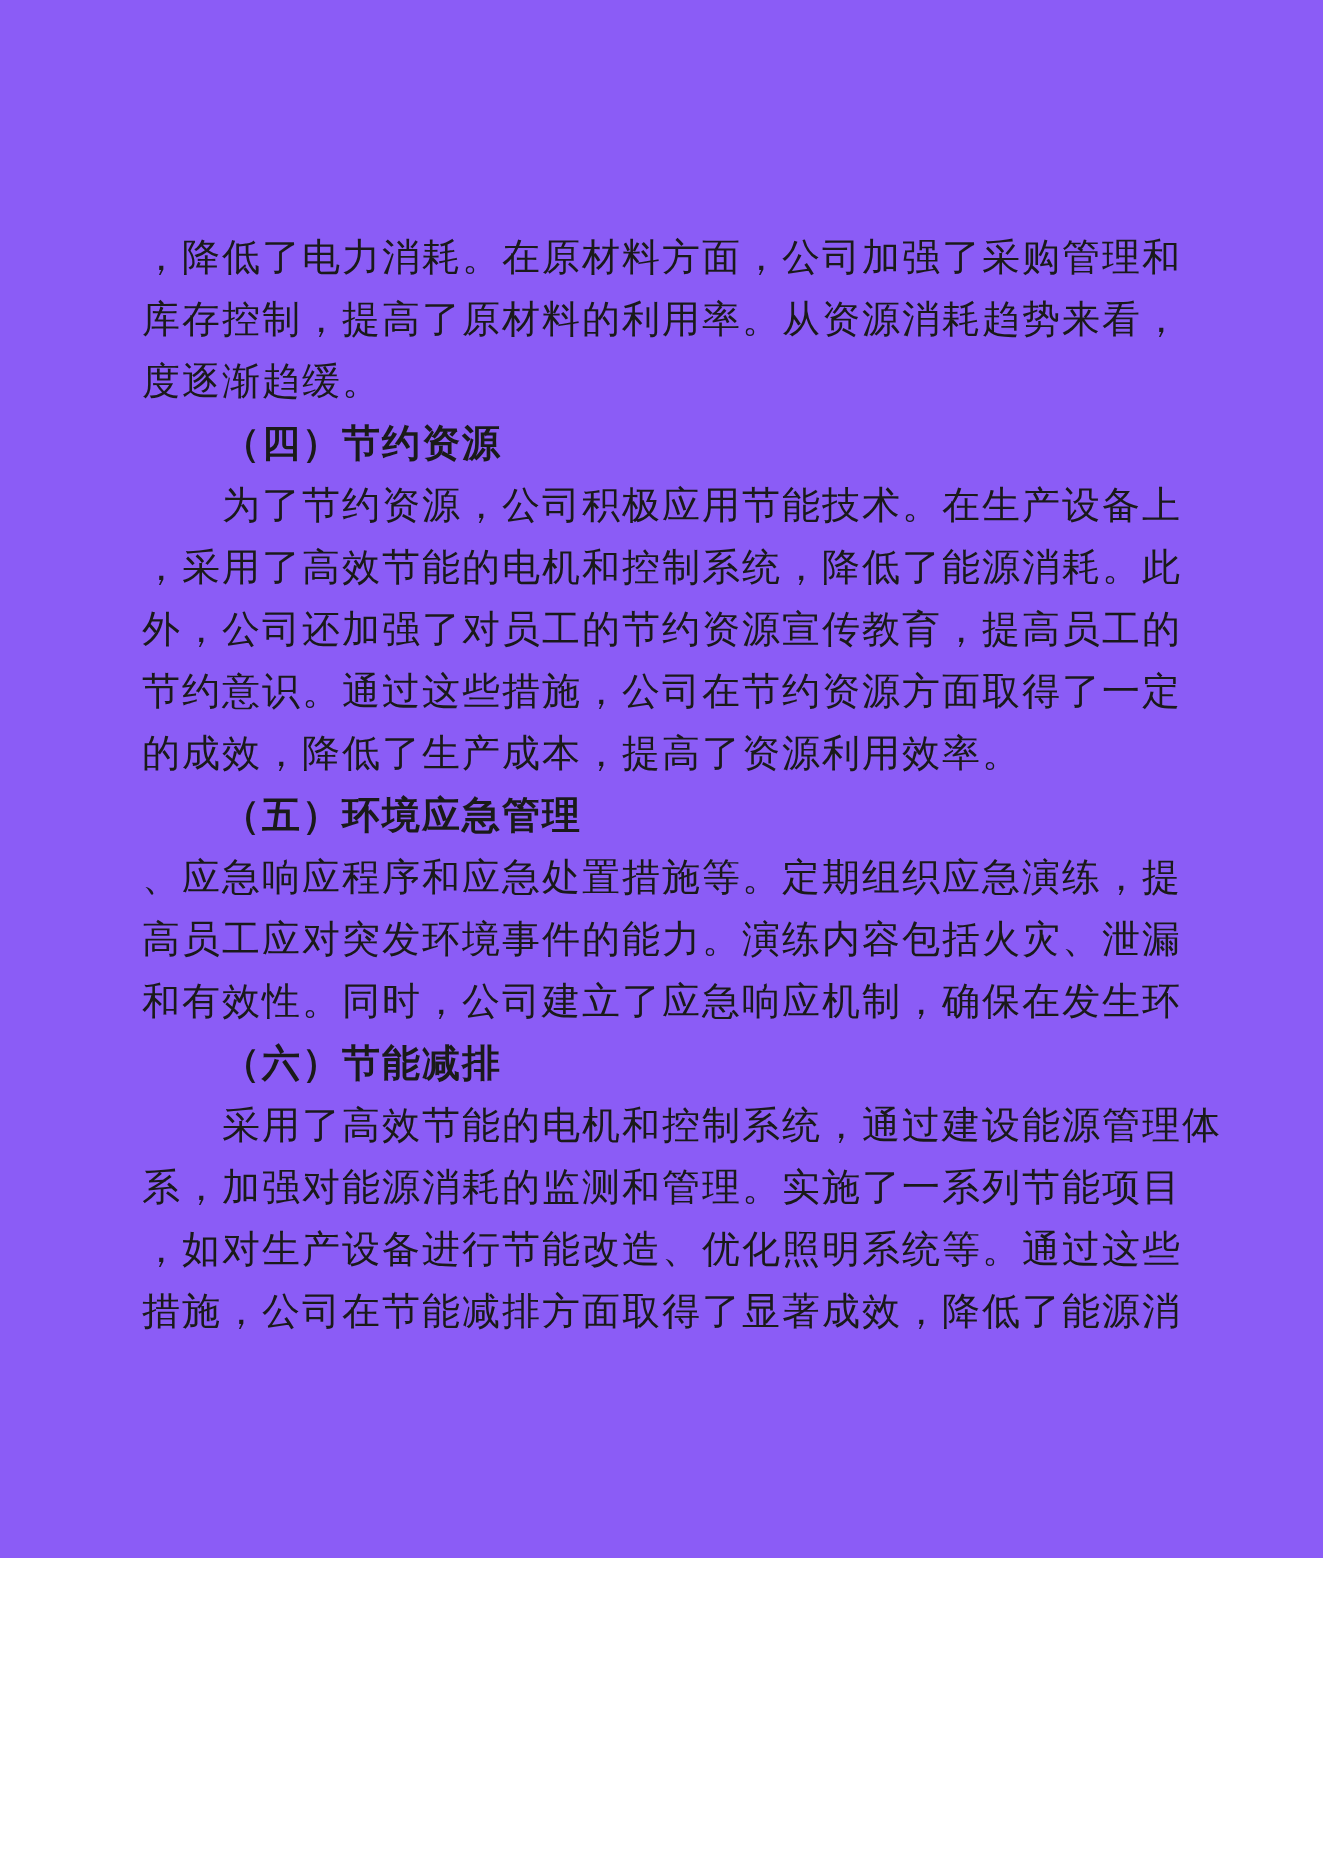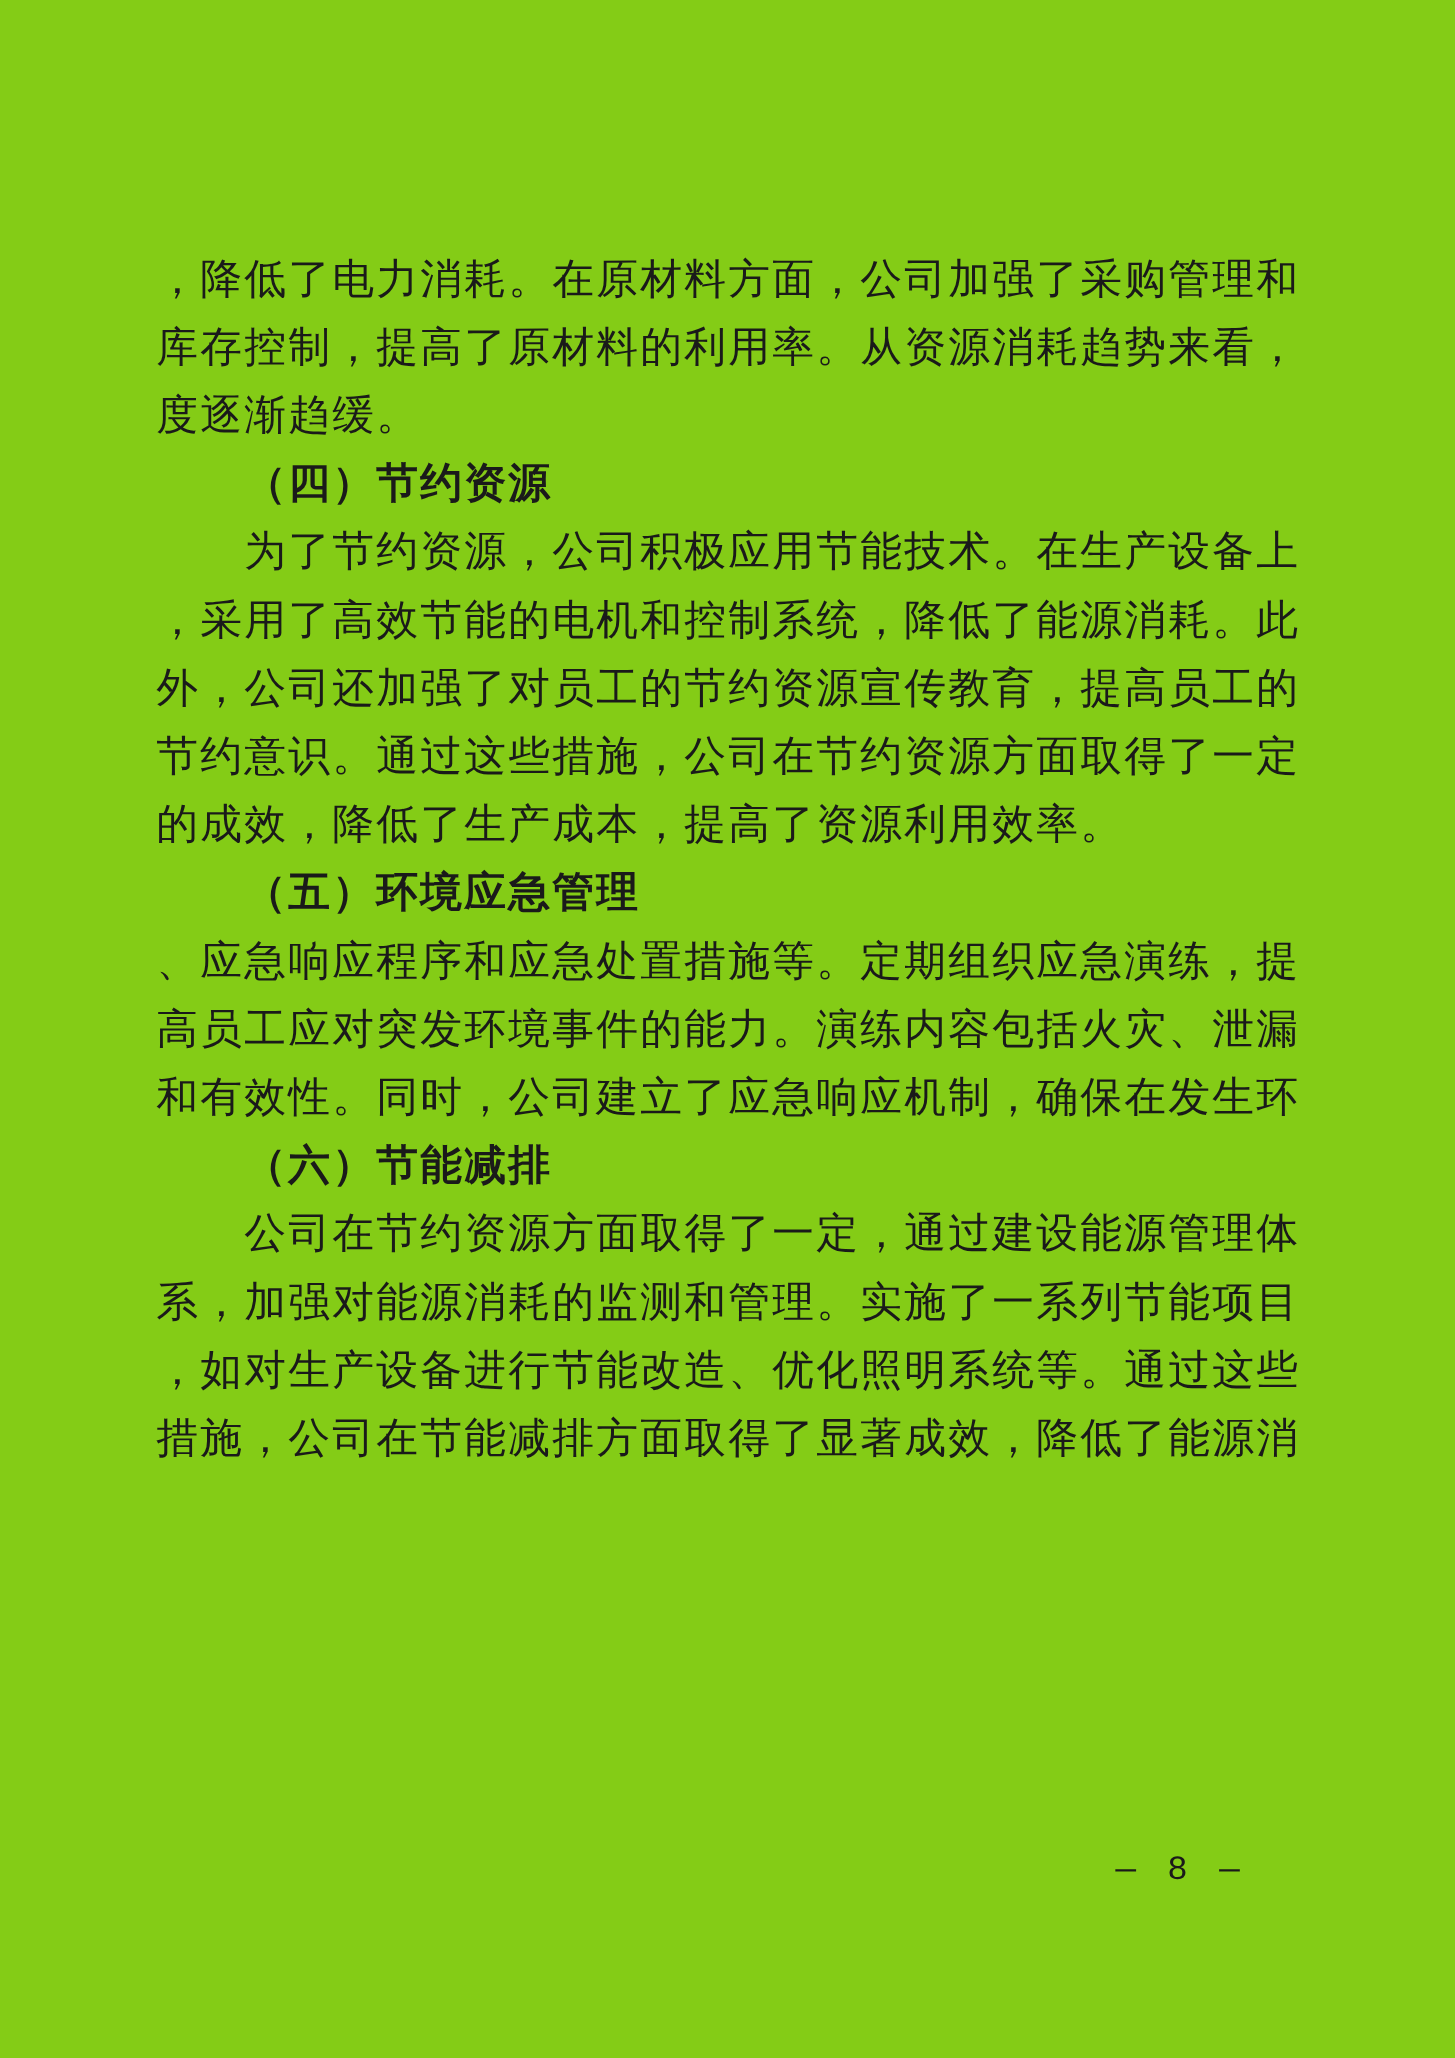--- a/index.html
+++ b/index.html
@@ -4,24 +4,23 @@
   <style>
     * { margin: 0; padding: 0; box-sizing: border-box; }
     html, body {
       width: 1323px;
       background: #ffffff;
       font-family: "Liberation Serif", "DejaVu Serif", serif;
     }
     .page {
       position: relative;
       width: 1323px;
-      height: 1871px;
-      background: #84cc16;
+      height: 1558px;
+      background: #8b5cf6;
       overflow: hidden;
-      font-family: Liberation Mono, monospace;
     }
     .doc-body {
       position: absolute;
       left: 142px;
       top: 226px;
       width: 1043px;
       color: #1a1a1a;
     }
     .line {
       height: 62px;
@@ -62,21 +61,21 @@
       <div class="line indent">为了节约资源，公司积极应用节能技术。在生产设备上</div>
       <div class="line">，采用了高效节能的电机和控制系统，降低了能源消耗。此</div>
       <div class="line">外，公司还加强了对员工的节约资源宣传教育，提高员工的</div>
       <div class="line">节约意识。通过这些措施，公司在节约资源方面取得了一定</div>
       <div class="line">的成效，降低了生产成本，提高了资源利用效率。</div>
       <div class="line heading">（五）环境应急管理</div>
       <div class="line">、应急响应程序和应急处置措施等。定期组织应急演练，提</div>
       <div class="line">高员工应对突发环境事件的能力。演练内容包括火灾、泄漏</div>
       <div class="line">和有效性。同时，公司建立了应急响应机制，确保在发生环</div>
       <div class="line heading">（六）节能减排</div>
-      <div class="line indent">公司在节约资源方面取得了一定，通过建设能源管理体</div>
+      <div class="line indent">采用了高效节能的电机和控制系统，通过建设能源管理体</div>
       <div class="line">系，加强对能源消耗的监测和管理。实施了一系列节能项目</div>
       <div class="line">，如对生产设备进行节能改造、优化照明系统等。通过这些</div>
       <div class="line">措施，公司在节能减排方面取得了显著成效，降低了能源消</div>
     </main>
   <div class="footer">
     <span>— 8 —</span>
   </div>
 </div>
 
 </body></html>

